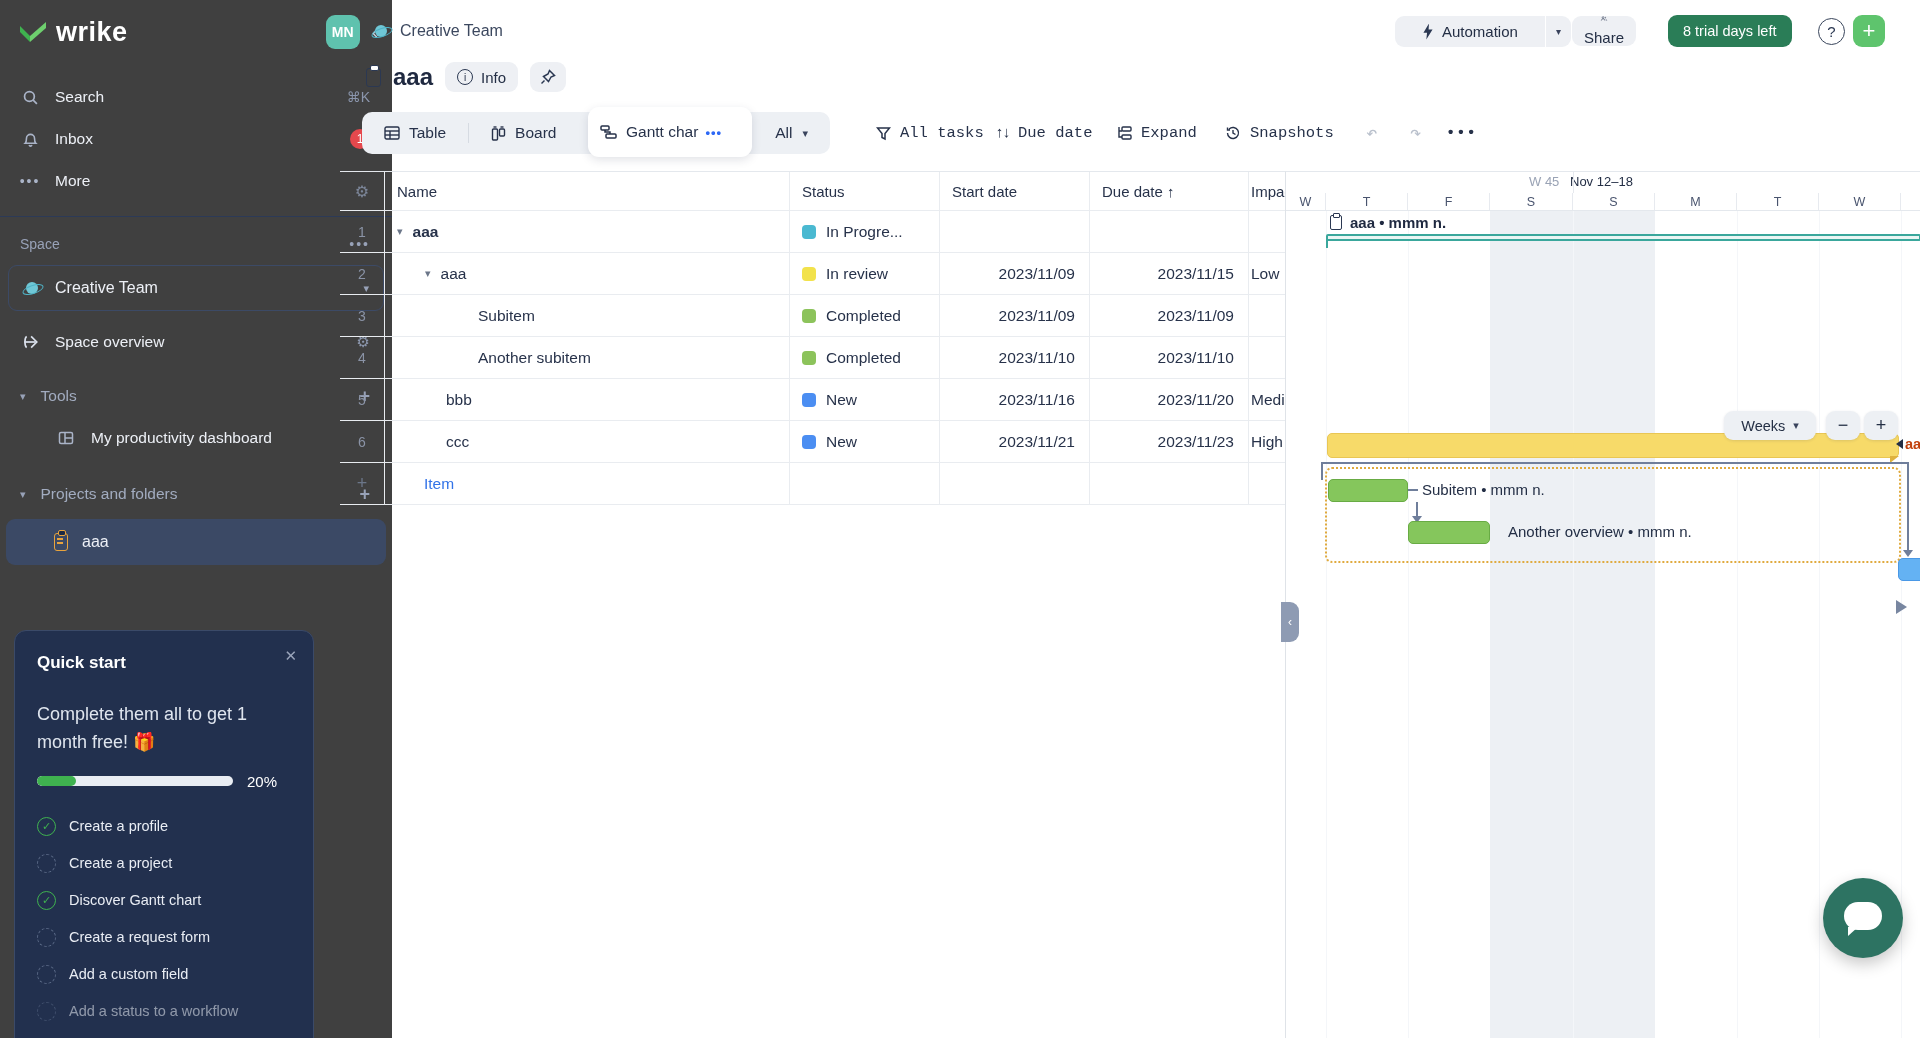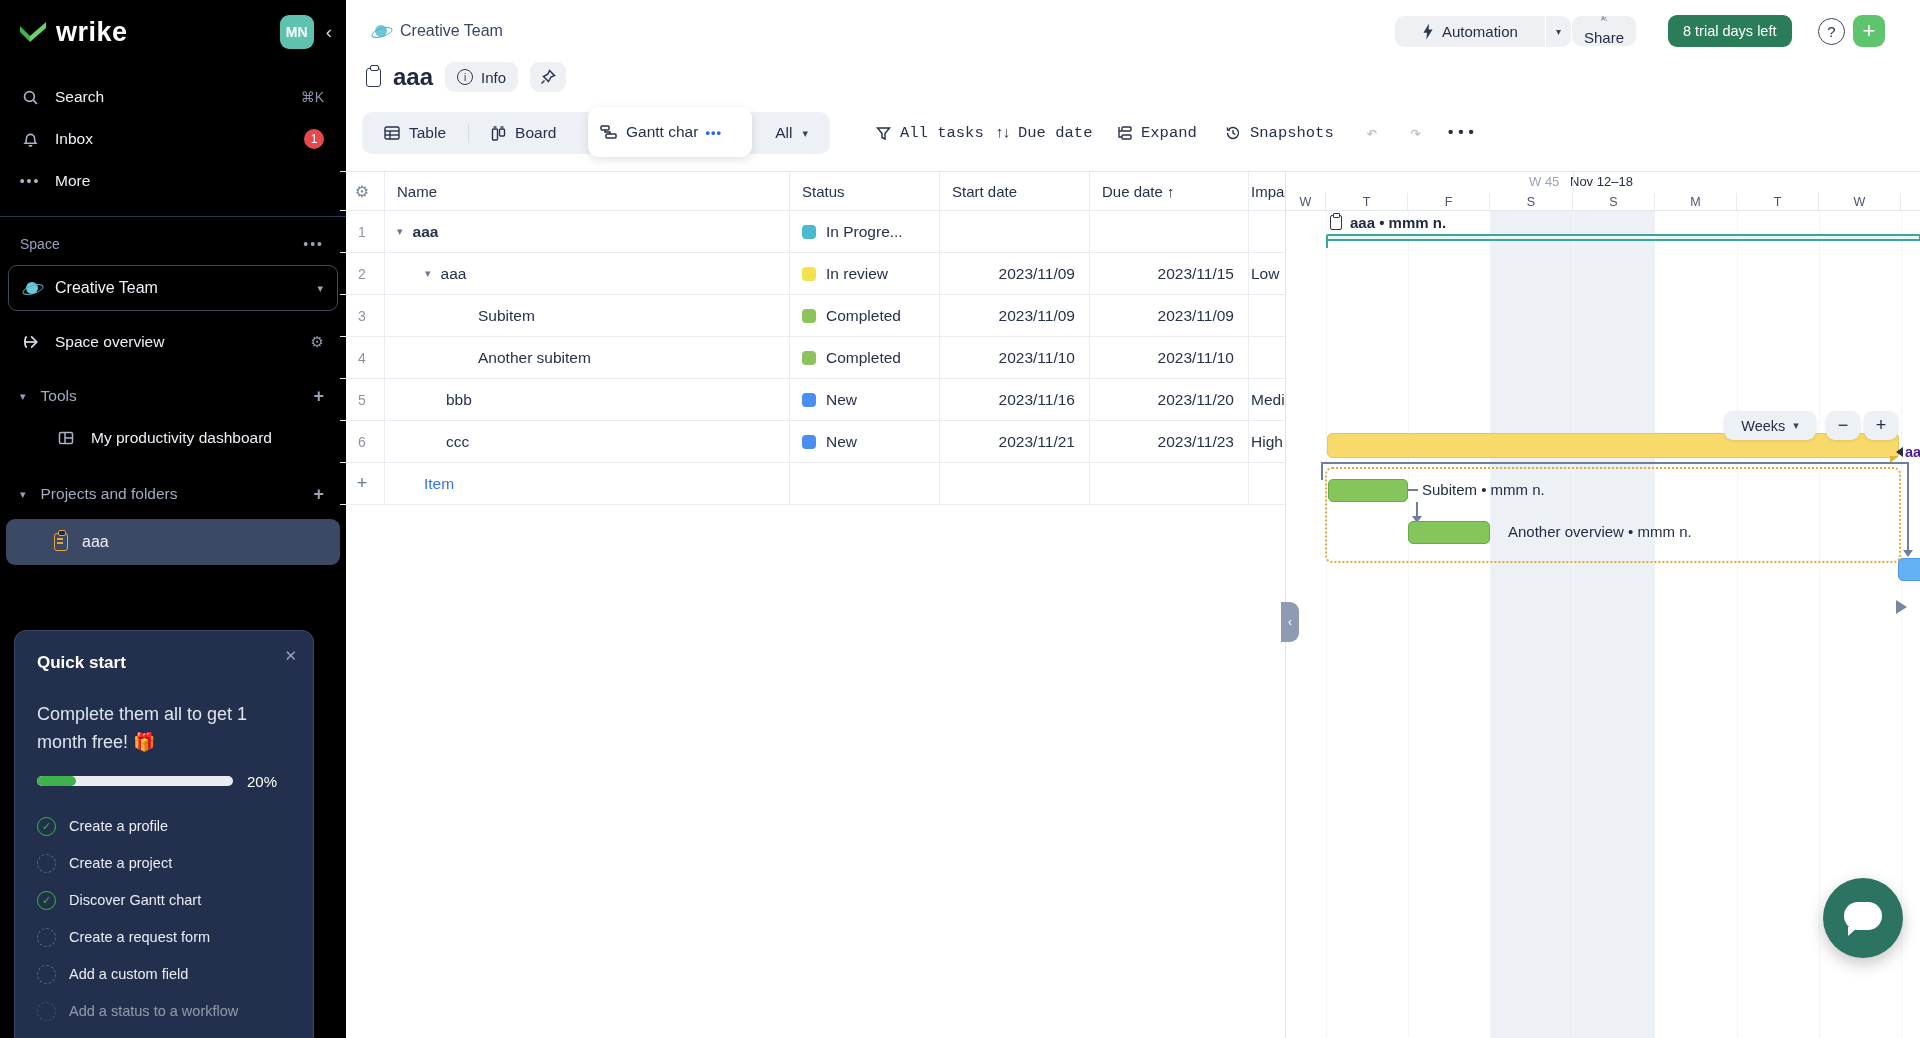--- a/index.html
+++ b/index.html
@@ -1,22 +1,22 @@
 <!DOCTYPE html>
 <html><head>
 <meta charset="utf-8">
 <style>
   * { margin:0; padding:0; box-sizing:border-box; }
   html,body { width:1920px; height:1038px; overflow:hidden; background:#fff;
     font-family:"Liberation Sans","DejaVu Sans",sans-serif; }
   #app { position:relative; width:1920px; height:1038px; overflow:hidden; }
 
   
-  .sidebar { position:absolute; left:0; top:0; width:346px; height:1038px;
-    background:#000000; color:#edf0f6; overflow:hidden; }
+  .sidebar { position:absolute; left:0; top:0; width:392px; height:1038px;
+    background:#404040; color:#edf0f6; overflow:hidden; }
   .logo-row { display:flex; align-items:center; height:64px; padding:0 14px 0 18px; }
   .logo-check { width:30px; height:24px; margin-right:8px; }
   .logo-text { font-size:27px; font-weight:bold; color:#fff; letter-spacing:.5px; }
   .avatar { margin-left:auto; width:34px; height:34px; border-radius:9px; background:#5fc2ae;
     color:#fff; font-size:14px; font-weight:bold; display:flex; align-items:center; justify-content:center; }
   .collapse { margin-left:12px; color:#cfd6e2; font-size:19px; cursor:pointer; }
   .srow { display:flex; align-items:center; height:42px; padding:0 22px 0 20px; gap:15px;
     font-size:15.5px; color:#edf0f6; cursor:pointer; }
   .srow .ic { width:20px; display:flex; justify-content:center; color:#aab4c8; }
   .kbd { margin-left:auto; color:#8b96ad; font-size:14px; }
@@ -146,21 +146,21 @@
   .clipg::before { content:''; position:absolute; top:-3px; left:2px; width:5px; height:3px;
     border:1.6px solid #2b3852; border-radius:1px; background:#fff; }
   .tealbar { position:absolute; left:40px; top:62px; width:595px; height:7px;
     border:2px solid #3aa79c; border-radius:2px; background:#eaf6f4; }
   .tealbar::before { content:''; position:absolute; left:-2px; top:3px; width:2px; height:9px; background:#3aa79c; }
   .ybar { position:absolute; left:41px; top:261px; width:572px; height:25px; background:#f7da69;
     border:1px solid #e9c654; border-radius:5px; cursor:pointer; }
   .ybar::after { content:''; position:absolute; right:-1px; bottom:-6px; width:0; height:0;
     border-top:7px solid #dfb23f; border-right:9px solid transparent; }
   .cutlbl { position:absolute; left:610px; top:264px; display:flex; align-items:center; gap:2px;
-    font-size:14.5px; font-weight:bold; color:#4c1d95;margin-top:8px; }
+    font-size:14.5px; font-weight:bold; color:#c2410c; }
   .tri-l { width:0; height:0; border-top:5px solid transparent; border-bottom:5px solid transparent;
     border-right:7px solid #242f45; }
   .dep { background:#6f7e9b; position:absolute; }
   .arrow-d { position:absolute; width:0; height:0; border-left:5px solid transparent;
     border-right:5px solid transparent; border-top:7px solid #6f7e9b; }
   .dotted { position:absolute; left:39px; top:295px; width:576px; height:96px;
     border:2px dotted #e0aa3e; border-radius:7px; }
   .gbar { position:absolute; height:23px; background:#85c65c; border:1px solid #68ab44;
     border-radius:5px; cursor:pointer; }
   .bbar { position:absolute; left:612px; top:386px; width:30px; height:23px; background:#64b2f3;

